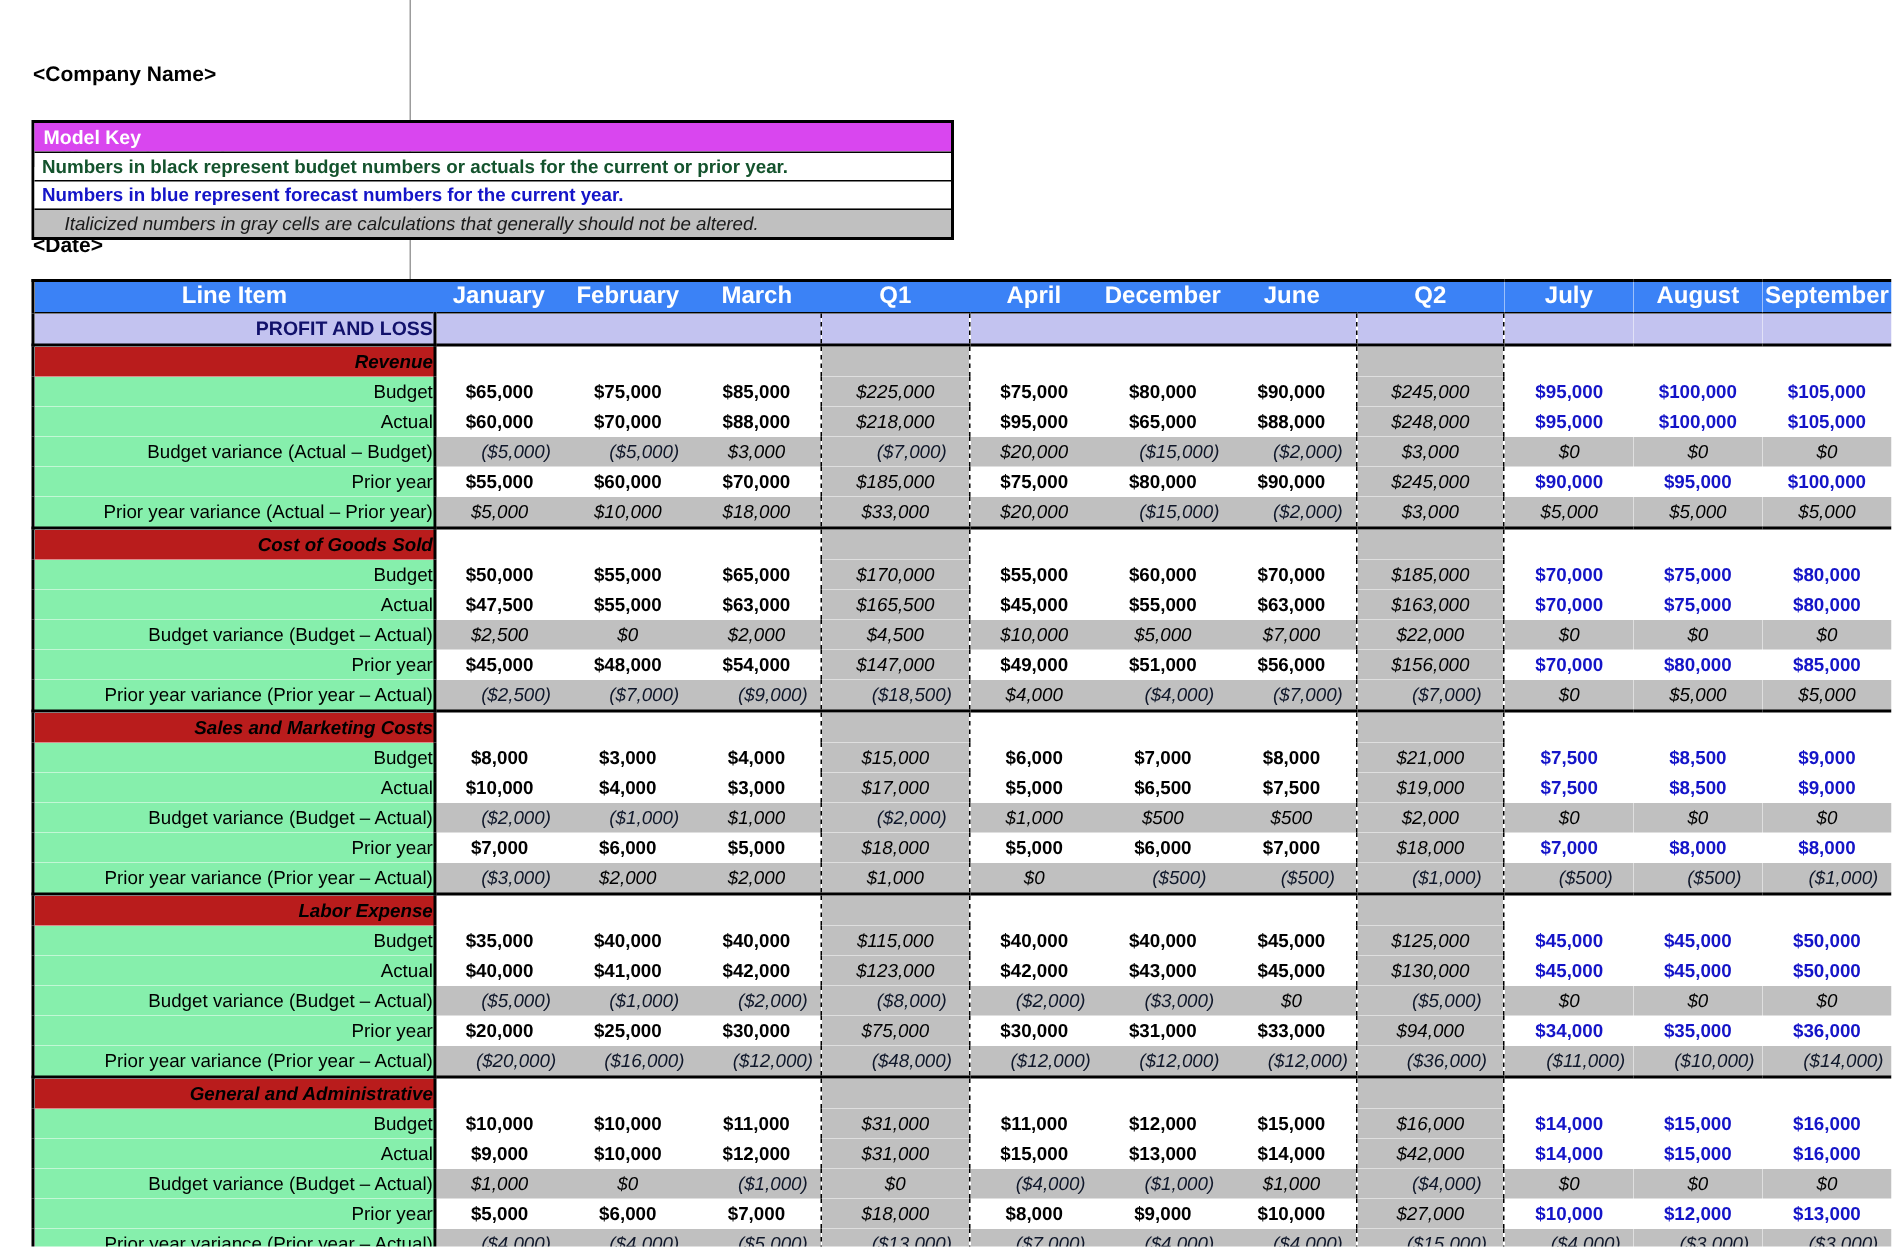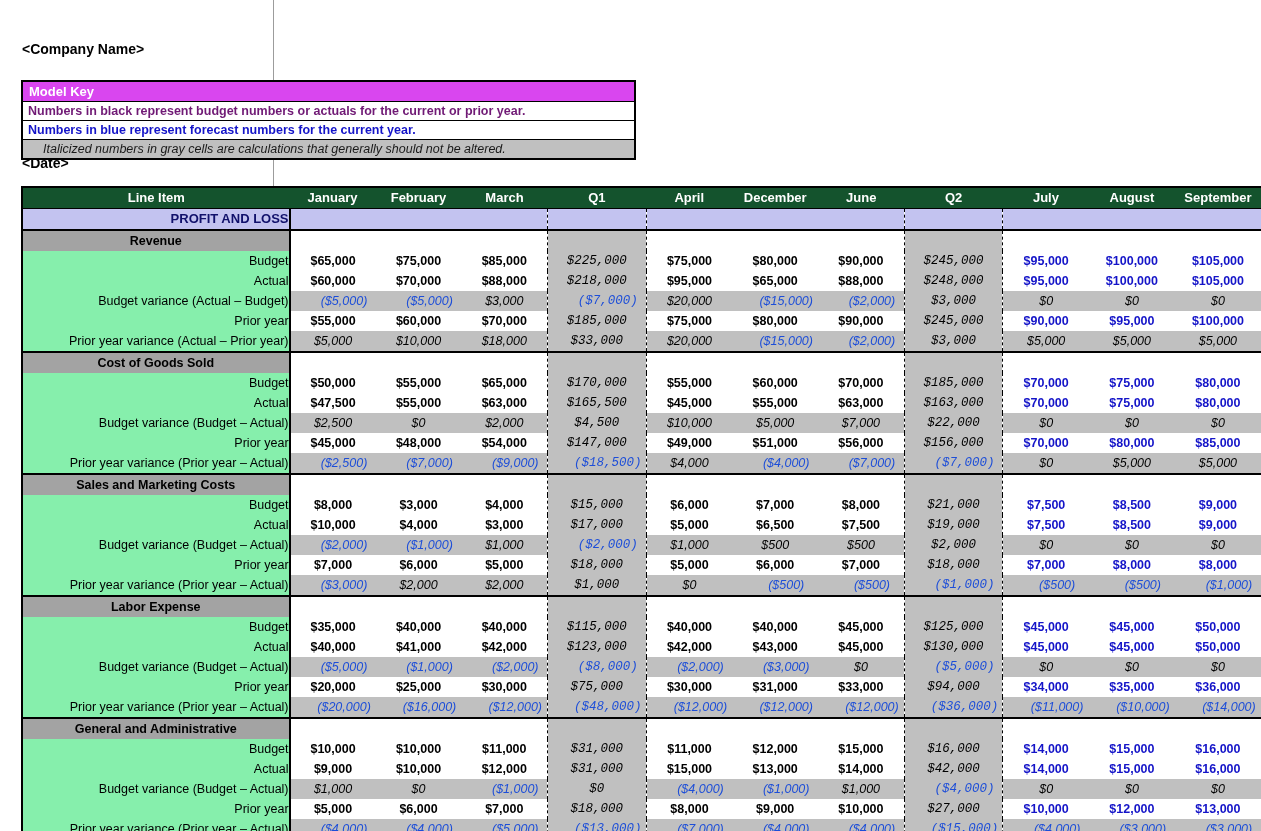--- a/index.html
+++ b/index.html
@@ -33,21 +33,21 @@
     font-size:12.5px;
     box-sizing:content-box;
   }
   #model-key .mk-title{
     background:#d946ef;color:#ffffff;font-weight:bold;
     padding:1px 0 1px 6px;height:17px;line-height:17px;
     font-size:13px;
   }
   #model-key .mk-row{
     height:18px;line-height:18px;padding-left:5px;
-    background:#ffffff;color:#701a75;font-weight:bold;
+    background:#ffffff;color:#14532d;font-weight:bold;
     border-top:1px solid #000;
     font-size:12.5px;white-space:nowrap;
   }
   #model-key .mk-blue{color:#1414c8;}
   #model-key .mk-gray{
     background:#c0c0c0;color:#1a1a1a;font-style:italic;font-weight:normal;
     border-top:1px solid #000;
     padding-left:20px;
   }
 
@@ -65,71 +65,71 @@
 
   #sheet td,#sheet th{
     padding:0;margin:0;
     height:20px;line-height:20px;
     overflow:hidden;white-space:nowrap;
     box-sizing:border-box;
   }
 
   
   tr.hdr th{
-    background:#14532d;color:#ffffff;
-    font-weight:bold;font-size:13px;
+    background:#3b82f6;color:#ffffff;
+    font-weight:bold;font-size:16px;
     text-align:center;
     border-top:2px solid #000;
     border-bottom:1px solid #000;
     height:23px;line-height:23px;
   }
   tr.hdr th.lbl{text-align:center;}
 
   
   tr.banner td{
     background:#c3c3f0;
     color:#11116b;font-weight:bold;font-size:13px;
     text-align:right;
     border-bottom:2px solid #000;
     height:21px;line-height:21px;
   }
 
   
   tr.grp td.lbl{
-    background:#a3a3a3;
+    background:#b91c1c;
     color:#000;font-weight:bold;
-    text-align:center;padding-left:5px;
-    height:20px;line-height:20px;
+    text-align:right;padding-left:5px;
+    height:20px;line-height:20px;font-style:italic;
   }
   tr.grp td.val{background:#ffffff;}
   tr.grp td.val.q{background:#c0c0c0;}
 
   
   td.lbl{
     text-align:right;padding-right:6px;
     background:#86efac;color:#000;
     border-left:2px solid #000;
     border-right:2px solid #000;
   }
   tr.grp td.lbl{border-left:2px solid #000;border-right:2px solid #000;}
 
   td.val{
     text-align:center;
     background:#ffffff;color:#000;font-weight:bold;
   }
-  td.val.q{background:#c0c0c0;font-style:italic;font-weight:normal;font-family:Liberation Mono, monospace;}
+  td.val.q{background:#c0c0c0;font-style:italic;font-weight:normal;}
 
   
   tr.calc td.val{
     background:#c0c0c0;font-style:italic;font-weight:normal;
   }
   tr.calc td.val.q{background:#c0c0c0;}
 
   
-  td.val .neg{color:#1d4ed8;margin-left:22px;}
+  td.val .neg{color:#0f172a;margin-left:22px;}
   td.val.forecast{color:#1414c8;}
 
   
   td.qsep-l{border-left:1px dashed #000;}
   td.qsep-r{border-right:1px dashed #000;}
 
   
   tr.grpend td{border-bottom:2px solid #000;}
 
   

